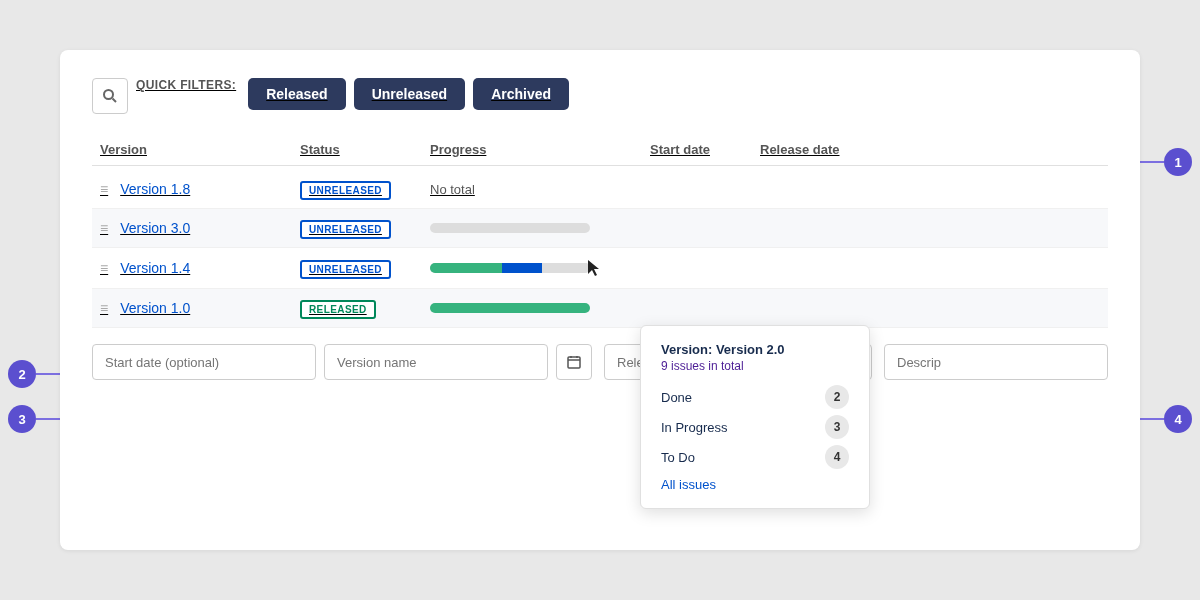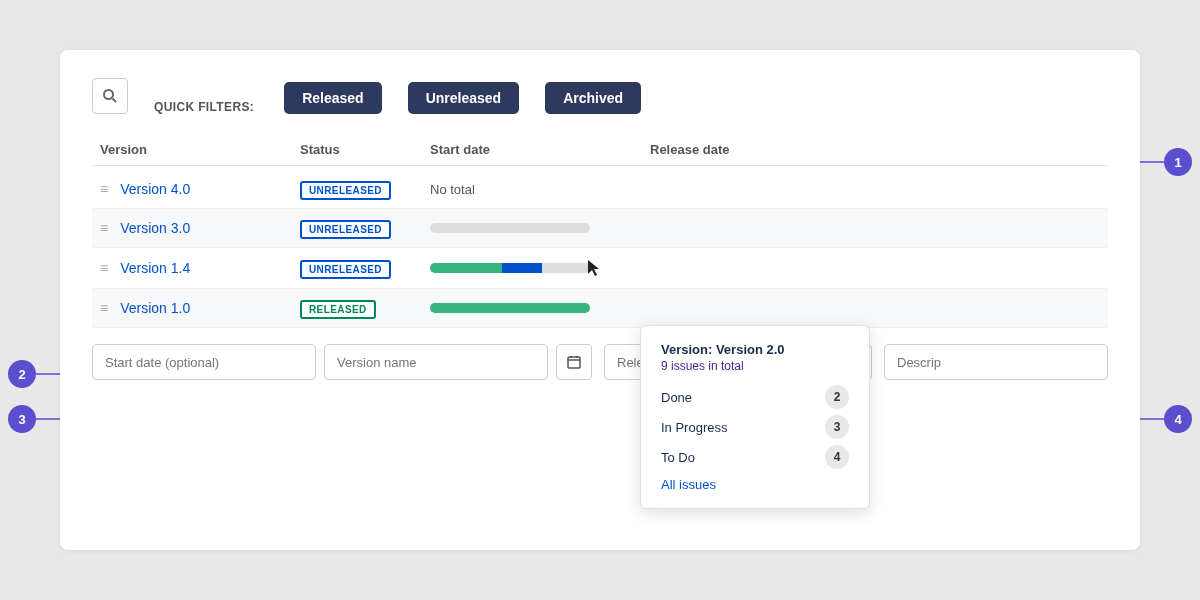--- a/index.html
+++ b/index.html
@@ -23,23 +23,24 @@
       box-shadow: 0 1px 4px rgba(0,0,0,0.08);
     }
     .page-title {
       font-size: 26px;
       font-weight: 700;
       color: #172b4d;
       margin-bottom: 24px;
     }
     .filter-bar {
       display: flex;
-      align-items: flex-end;
-      gap: 26px;
+      align-items: flex-start;
+      gap: 8px;
       margin-bottom: 28px;
+      text-decoration: underline;
     }
     .search-box {
       border: 1px solid #ccc;
       border-radius: 4px;
       width: 36px;
       height: 36px;
       display: flex;
       align-items: center;
       justify-content: center;
       cursor: pointer;
@@ -64,20 +65,21 @@
       color: #fff;
       border: none;
       border-radius: 5px;
       padding: 8px 18px;
       font-size: 14px;
       font-weight: 600;
       cursor: pointer;
     }
     .table-container {
       width: 100%;
+      text-decoration: underline;
     }
     .table-header {
       display: grid;
       grid-template-columns: 200px 130px 220px 110px 120px 1fr;
       padding: 0 8px 8px 8px;
       border-bottom: 1px solid #e0e0e0;
       margin-bottom: 4px;
     }
     .table-header span {
       font-size: 13px;
@@ -337,28 +339,29 @@
       <span class="quick-filters-label">QUICK FILTERS:</span>
       <button class="filter-btn">Released</button>
       <button class="filter-btn">Unreleased</button>
       <button class="filter-btn">Archived</button>
     </div>
 
     <div class="table-container">
       <div class="table-header">
         <span>Version</span>
         <span>Status</span>
+        <span>Progress</span>
         <span>Start date</span>
         <span>Release date</span>
       </div>
 
       <div class="table-row">
         <div class="version-cell">
           <span class="row-drag">≡</span>
-          <a class="version-link">Version 4.0</a>
+          <a class="version-link">Version 1.8</a>
         </div>
         <div>
           <span class="status-badge">UNRELEASED</span>
         </div>
         <div class="progress-cell">
           <span class="progress-text">No total</span>
         </div>
         <div></div>
         <div></div>
         <div></div>

